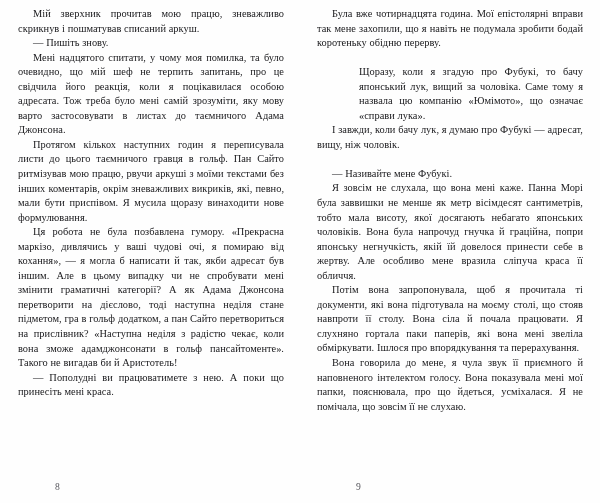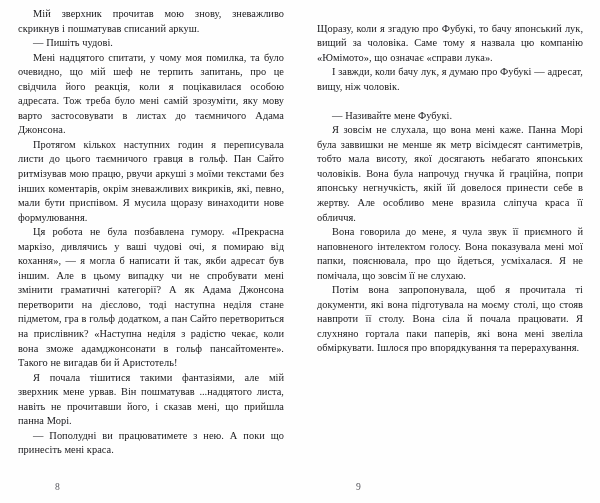--- a/index.html
+++ b/index.html
@@ -43,20 +43,21 @@
     word-spacing: 0.1px;
     -webkit-font-smoothing: antialiased;
   }
   p {
     margin: 0;
     text-indent: 15px;
     hyphens: manual;
   }
   p.noindent {
     text-indent: 0;
+    margin-left: 42px;
   }
   p.dash {
     text-indent: 15px;
   }
   .section-gap {
     height: 14.5px;
   }
   .folio {
     position: absolute;
     bottom: 11px;
@@ -79,40 +80,40 @@
     background: transparent;
   }
 </style>
 </head>
 <body>
 
 <div id="spread">
 
   <div class="page page-left">
     <div class="textblock">
-      <p>Мій зверхник прочитав мою знову, зневажливо скрикнув і пошматував списаний аркуш.</p>
-      <p class="dash">— Пишіть чудові.</p>
+      <p>Мій зверхник прочитав мою працю, зневажливо скрикнув і пошматував списаний аркуш.</p>
+      <p class="dash">— Пишіть знову.</p>
       <p>Мені надцятого спитати, у чому моя помилка, та було очевидно, що мій шеф не терпить запитань, про це свідчила його реакція, коли я поцікавилася особою адресата. Тож треба було мені самій зрозуміти, яку мову варто застосовувати в листах до таємничого Адама Джонсона.</p>
       <p>Протягом кількох наступних годин я переписувала листи до цього таємничого гравця в гольф. Пан Сайто ритмізував мою працю, рвучи аркуші з моїми текстами без інших коментарів, окрім зневажливих викриків, які, певно, мали бути приспівом. Я мусила щоразу винаходити нове формулювання.</p>
       <p>Ця робота не була позбавлена гумору. «Прекрасна маркізо, дивлячись у ваші чудові очі, я помираю від кохання», — я могла б написати й так, якби адресат був іншим. Але в цьому випадку чи не спробувати мені змінити граматичні категорії? А як Адама Джонсона перетворити на дієслово, тоді наступна неділя стане підметом, гра в гольф додатком, а пан Сайто перетвориться на прислівник? «Наступна неділя з радістю чекає, коли вона зможе адамджонсонати в гольф пансайтоменте». Такого не вигадав би й Аристотель!</p>
-      <p>Я почала тішитися такими фантазіями, але мій зверхник мене урвав. Він пошматував ...надцятого листа, навіть не прочитавши його, і сказав мені, що прийшла панна Морі.</p>
       <p class="dash">— Пополудні ви працюватимете з нею. А поки що принесіть мені краса.</p>
     </div>
     <div class="folio folio-left">8</div>
   </div>
 
   <div class="gutter"></div>
 
   <div class="page page-right">
     <div class="textblock">
+      <p>Була вже чотирнадцята година. Мої епістолярні вправи так мене захопили, що я навіть не подумала зробити бодай коротеньку обідню перерву.</p>
       <div class="section-gap"></div>
       <p class="noindent">Щоразу, коли я згадую про Фубукі, то бачу японський лук, вищий за чоловіка. Саме тому я назвала цю компанію «Юмімото», що означає «справи лука».</p>
       <p>І завжди, коли бачу лук, я думаю про Фубукі — адресат, вищу, ніж чоловік.</p>
       <div class="section-gap"></div>
       <p class="dash">— Називайте мене Фубукі.</p>
       <p>Я зовсім не слухала, що вона мені каже. Панна Морі була заввишки не менше як метр вісімдесят сантиметрів, тобто мала висоту, якої досягають небагато японських чоловіків. Вона була напрочуд гнучка й граційна, попри японську негнучкість, якій їй довелося принести себе в жертву. Але особливо мене вразила сліпуча краса її обличчя.</p>
+      <p>Потім вона запропонувала, щоб я прочитала ті документи, які вона підготувала на моєму столі, що стояв навпроти її столу. Вона сіла й почала працювати. Я слухняно гортала паки паперів, які вона мені звеліла обміркувати. Ішлося про впорядкування та перерахування.</p>
       <p>Вона говорила до мене, я чула звук її приємного й наповненого інтелектом голосу. Вона показувала мені мої папки, пояснювала, про що йдеться, усміхалася. Я не помічала, що зовсім її не слухаю.</p>
-      <p>Потім вона запропонувала, щоб я прочитала ті документи, які вона підготувала на моєму столі, що стояв навпроти її столу. Вона сіла й почала працювати. Я слухняно гортала паки паперів, які вона мені звеліла обміркувати. Ішлося про впорядкування та перерахування.</p>
     </div>
     <div class="folio folio-right">9</div>
   </div>
 
 </div>
 
 </body></html>

